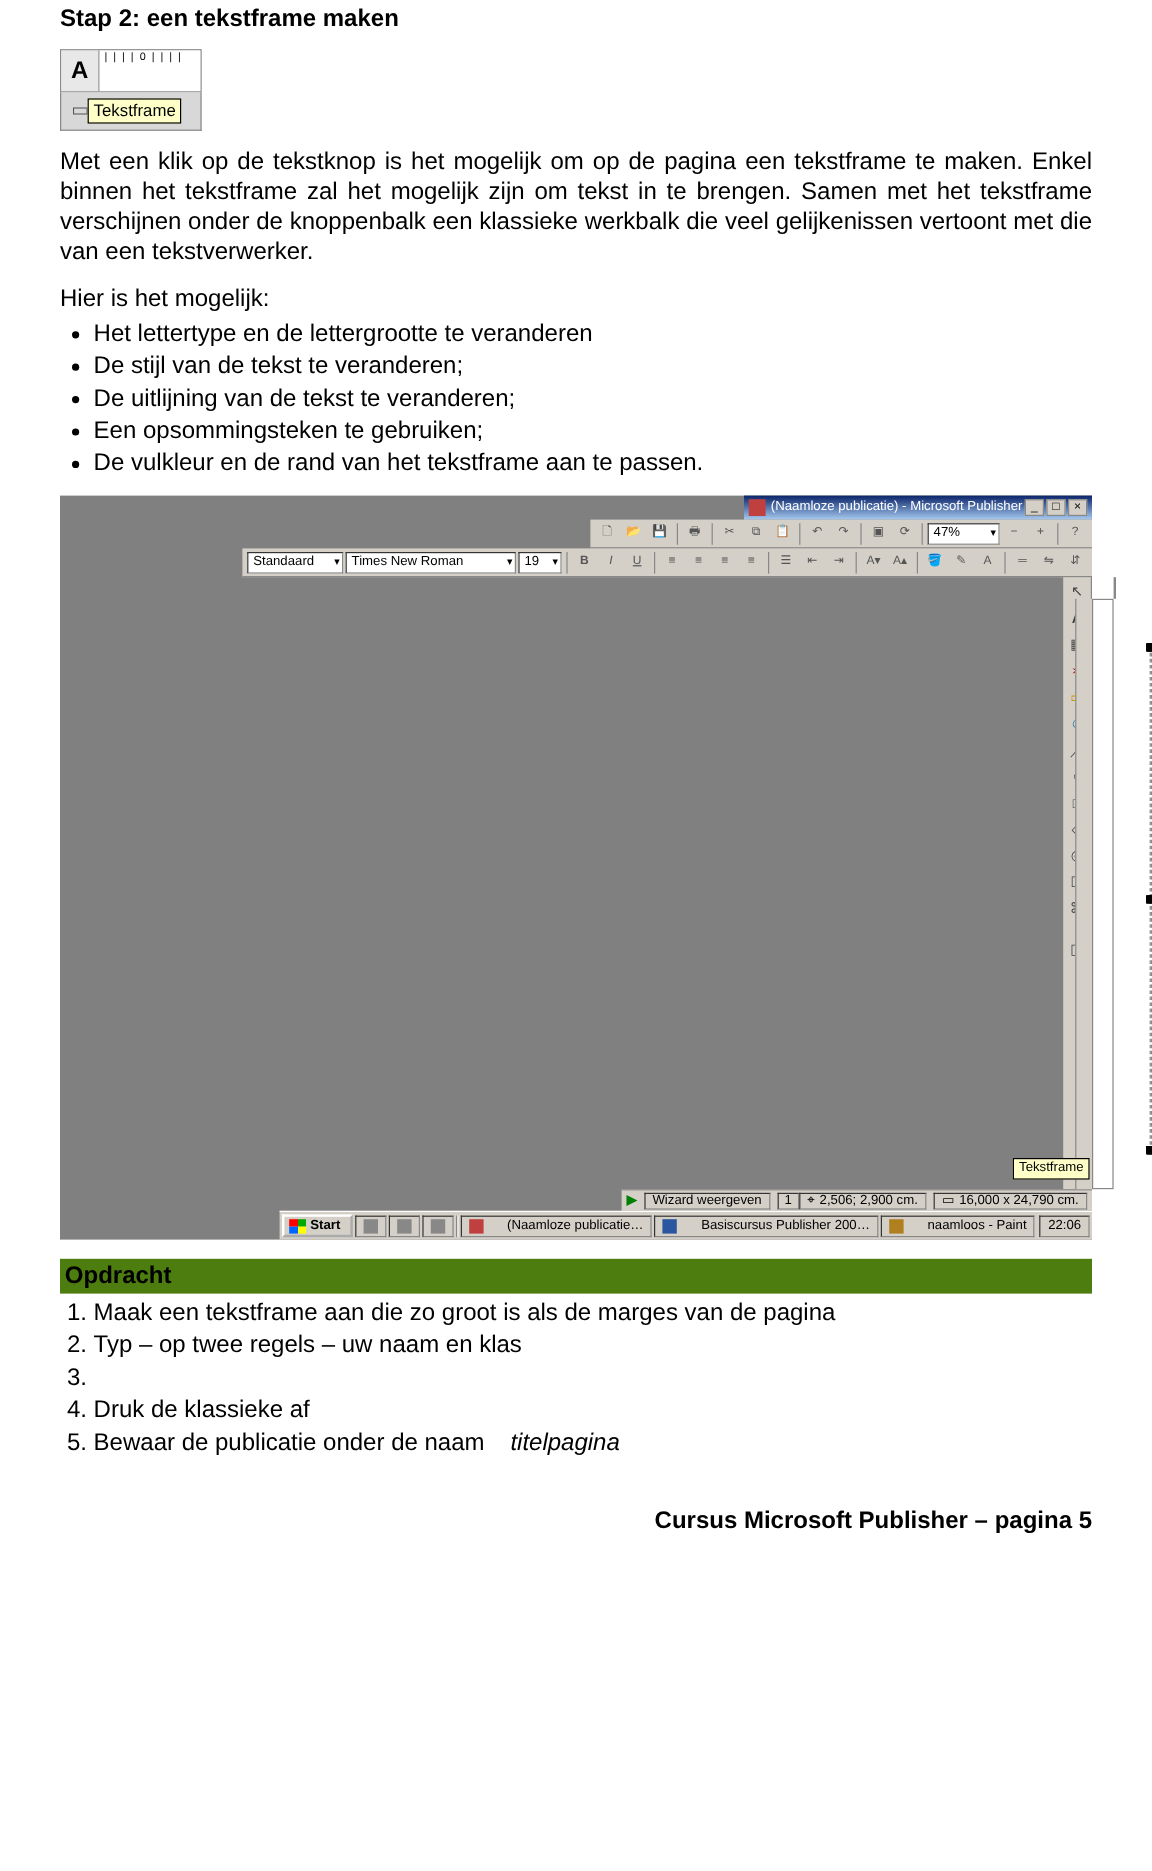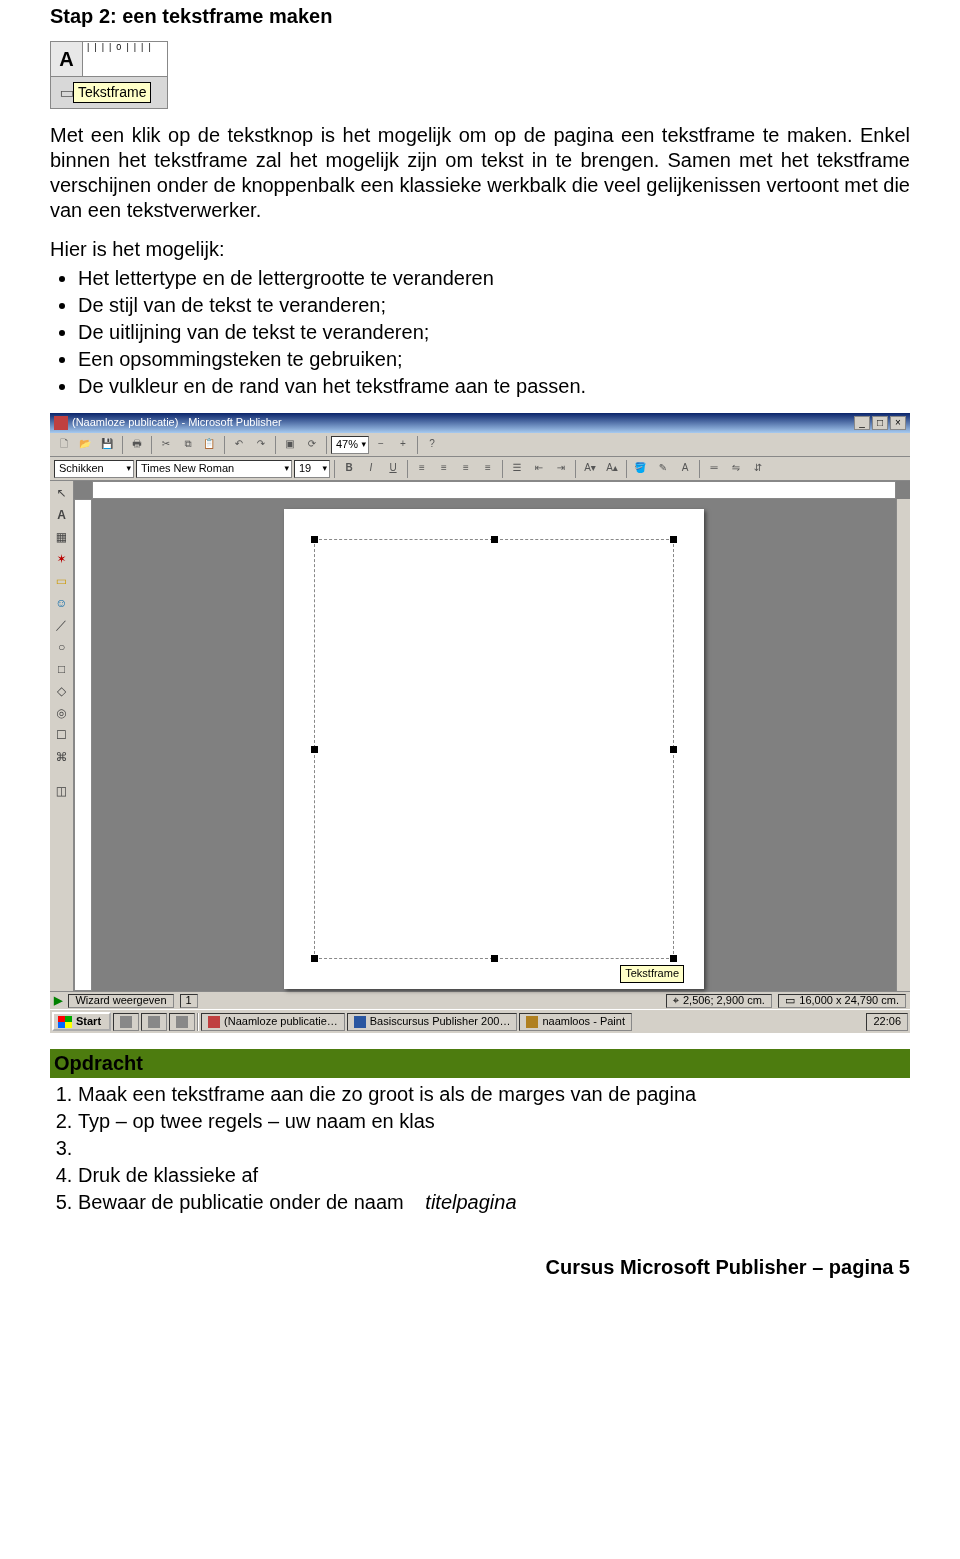--- a/index.html
+++ b/index.html
@@ -91,20 +91,21 @@
 
   
   .pubshot {
     width: 100%;
     height: 620px;
     background: #808080;
     margin: 4px 0 16px 0;
     display: flex;
     flex-direction: column;
     font-family: Tahoma, Arial, sans-serif;
+    align-items: flex-end;
   }
   .pub-titlebar {
     height: 20px;
     background: linear-gradient(#0a246a, #a6caf0);
     display: flex;
     align-items: center;
     color: #fff;
     font-size: 11px;
     padding: 0 4px;
   }
@@ -262,21 +263,21 @@
   .pub-taskbar .start .flag {
     width: 14px; height: 12px;
     background:
       linear-gradient(90deg, #f00 50%, #0a0 50%) top/100% 50% no-repeat,
       linear-gradient(90deg, #06f 50%, #ff0 50%) bottom/100% 50% no-repeat;
   }
   .pub-taskbar .task {
     border: 1px inset #888;
     padding: 1px 6px;
     background: #d4d0c8;
-    display: flex; align-items: center; gap: 4px;
+    display: flex; align-items: center; gap: 20px;
     height: 18px;
   }
   .pub-taskbar .task .ico { width: 12px; height: 12px; background: #888; }
   .pub-taskbar .spacer { flex: 1; }
   .pub-taskbar .clock {
     border: 1px inset #888;
     padding: 1px 6px;
     height: 18px;
     display: flex; align-items: center;
   }
@@ -327,29 +328,29 @@
     <div class="tb">✂</div>
     <div class="tb">⧉</div>
     <div class="tb">📋</div>
     <div class="sep"></div>
     <div class="tb">↶</div>
     <div class="tb">↷</div>
     <div class="sep"></div>
     <div class="tb">▣</div>
     <div class="tb">⟳</div>
     <div class="sep"></div>
-    <div class="dd" style="width:38px">47%</div>
+    <div class="dd" style="width:60px">47%</div>
     <div class="tb">−</div>
     <div class="tb">+</div>
     <div class="sep"></div>
     <div class="tb">?</div>
   </div>
   <div class="pub-toolbar">
-    <div class="dd" style="width:80px">Schikken</div>
-    <div class="dd" style="width:156px">Times New Roman</div>
+    <div class="dd" style="width:80px">Standaard</div>
+    <div class="dd" style="width:142px">Times New Roman</div>
     <div class="dd" style="width:36px">19</div>
     <div class="sep"></div>
     <div class="tb bold">B</div>
     <div class="tb" style="font-style:italic">I</div>
     <div class="tb" style="text-decoration:underline">U</div>
     <div class="sep"></div>
     <div class="tb">≡</div>
     <div class="tb">≡</div>
     <div class="tb">≡</div>
     <div class="tb">≡</div>

